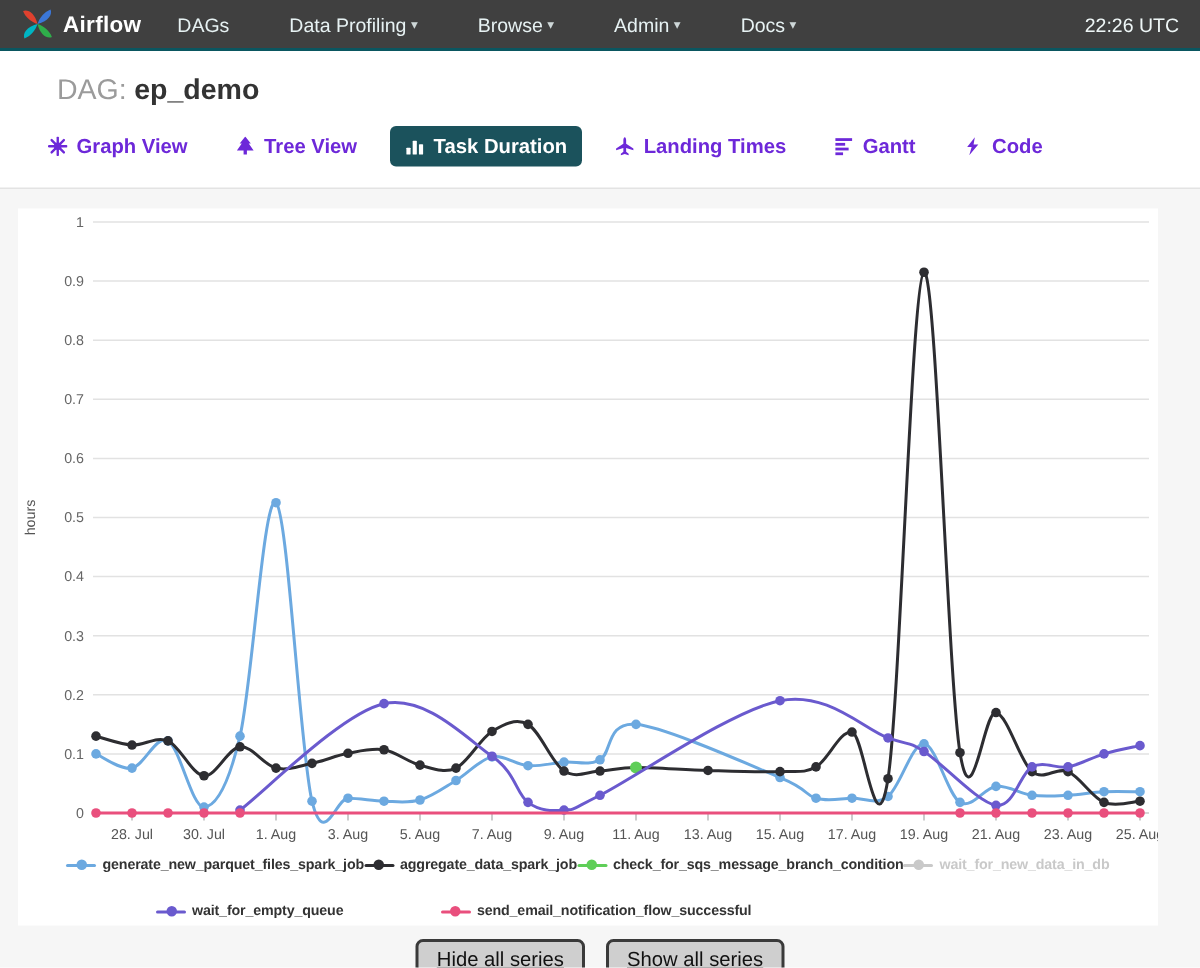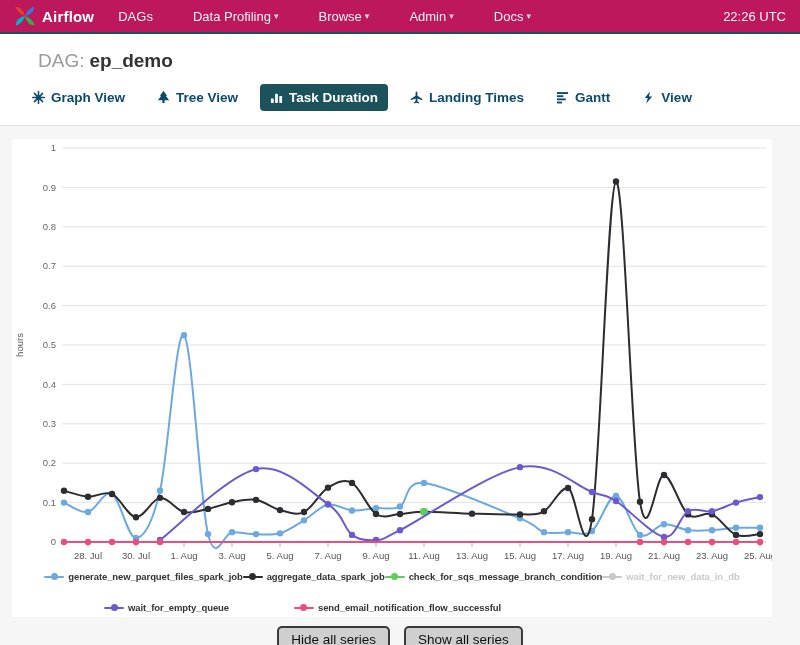--- a/index.html
+++ b/index.html
@@ -3,37 +3,37 @@
 <meta charset="utf-8">
 <style>
   html,body{margin:0;padding:0;}
   body{
     width:800px;height:645px;overflow:hidden;
     font-family:"Liberation Sans",sans-serif;
     background:#ffffff;color:#333;
   }
   
   .navbar{
-    height:34px;background:#be185d;display:flex;align-items:center;
+    height:34px;background:#404040;display:flex;align-items:center;
     padding:0 14px;box-sizing:border-box;border-bottom:2px solid #0a5660;
   }
   .brand{display:flex;align-items:center;gap:6px;}
   .brand-name{color:#fff;font-weight:bold;font-size:15px;letter-spacing:.2px;}
   .logo{width:22px;height:22px;display:block;}
   .nav-items{display:flex;align-items:center;margin-left:24px;gap:40px;}
   .nav-link{color:#e7f2f3;font-size:13px;text-decoration:none;cursor:pointer;display:flex;align-items:center;white-space:nowrap;}
   .caret{font-size:9px;margin-left:3px;opacity:.85;}
   .clock{margin-left:auto;color:#eef6f6;font-size:13px;}
   
   .title-row{padding:16px 0 0 38px;font-size:19px;}
   .dag-prefix{color:#9b9b9b;font-weight:500;}
   .dag-name{color:#333;font-weight:600;margin-left:5px;}
   .tabs{display:flex;align-items:center;gap:12px;padding:12px 0 12px 22px;}
   .tab{
-    display:flex;align-items:center;gap:6px;color:#0c4a6e;font-size:13.5px;
+    display:flex;align-items:center;gap:6px;color:#6d28d9;font-size:13.5px;
     font-weight:bold;text-decoration:none;padding:6px 10px;border-radius:4px;cursor:pointer;white-space:nowrap;
   }
   .tab.active{background:#1b525c;color:#ffffff;}
   .ticon{width:13px;height:13px;display:block;}
   .divider{border:none;border-top:1px solid #e3e3e3;margin:2px 0 0 0;}
   
   .lower{background:#f6f6f6;height:100%;padding-top:13px;box-sizing:border-box;}
   .panel{background:#ffffff;width:760px;margin-left:12px;padding-bottom:2px;}
   #chart{display:block;}
   .legend{padding-top:2px;}
@@ -131,21 +131,21 @@
         </svg>
       </span>
       <span>Gantt</span>
     </a>
     <a class="tab">
       <span>
         <svg class="ticon" viewBox="0 0 14 14" fill="currentColor">
           <polygon points="8.5,0.5 3,7.5 6.2,7.5 4.5,13.5 11,5.8 7.6,5.8"></polygon>
         </svg>
       </span>
-      <span>View</span>
+      <span>Code</span>
     </a>
   </div>
 
 <hr class="divider">
 
 <div class="lower">
   <div class="panel">
     <svg id="chart" width="760" height="428" viewBox="0 0 760 428">
         <line x1="50" x2="754" y1="403" y2="403" stroke="#c9c9c9" stroke-width="1"></line>
         <text x="44" y="406.2" text-anchor="end" font-size="9.5" fill="#666666" font-family="Liberation Sans, sans-serif">0</text>

